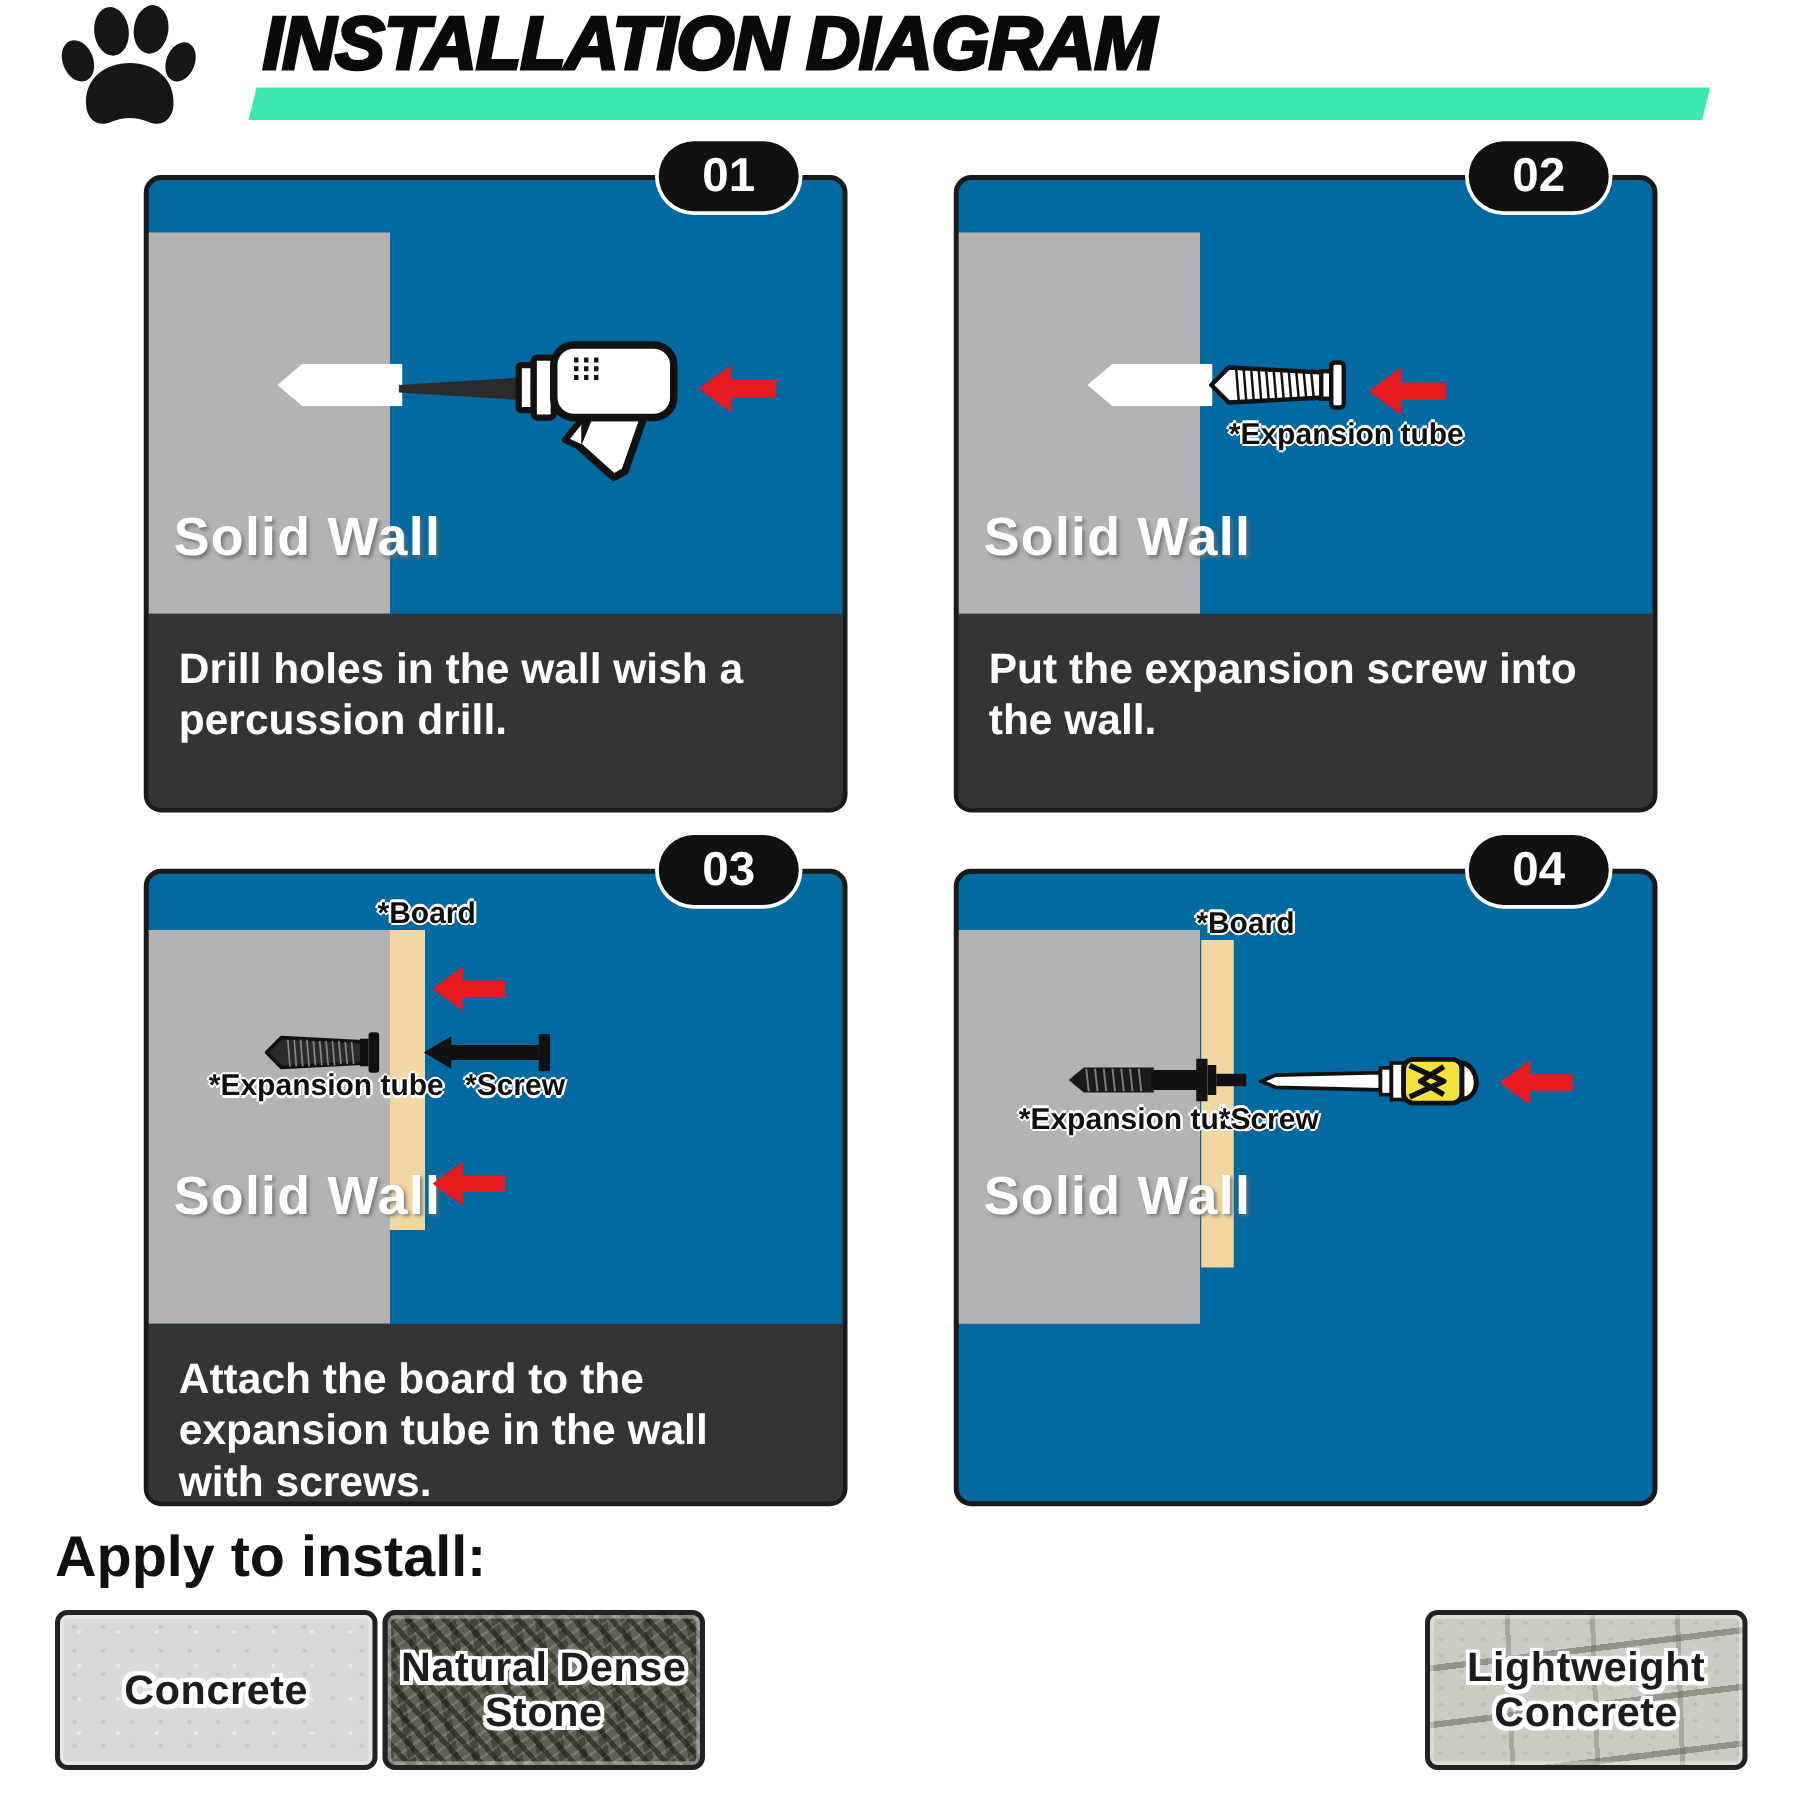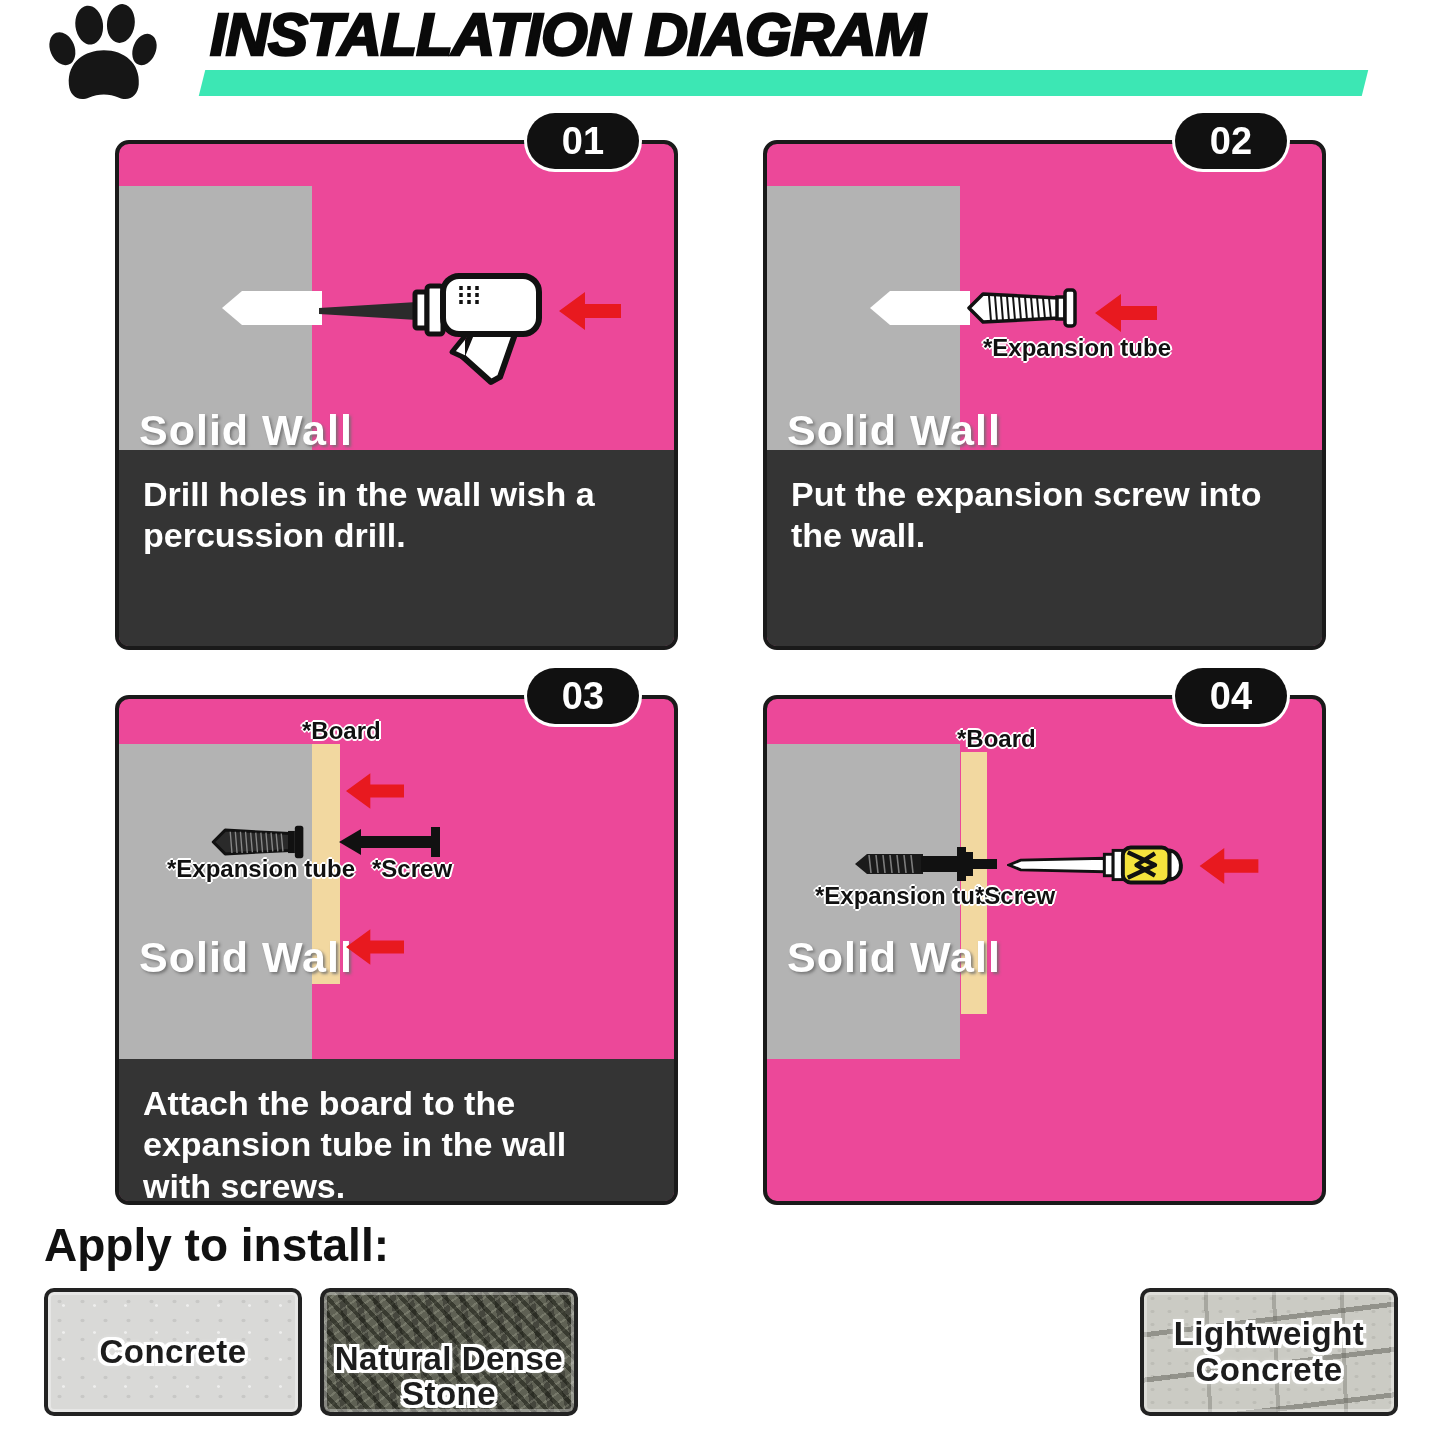--- a/index.html
+++ b/index.html
@@ -7,37 +7,37 @@
           font-family:"Liberation Sans",sans-serif;}
 
   
   .paw{position:absolute;left:38px;top:2px;width:130px;height:108px;}
   .title{position:absolute;left:210px;top:0px;font-size:60px;font-style:italic;font-weight:bold;
          letter-spacing:-1px;color:#0a0a0a;-webkit-text-stroke:2.5px #0a0a0a;white-space:nowrap;z-index:2;}
   .title-underline{position:absolute;left:202px;top:70px;width:1163px;height:26px;
          background:var(--accent,#3ce7b4);transform:skewX(-14deg);z-index:1;}
 
   
-  .panel{position:absolute;width:563px;height:510px;background:#ec4899;border:4px solid #1a1a1a;
+  .panel{position:absolute;width:563px;height:510px;background:#0369a1;border:4px solid #1a1a1a;
          border-radius:14px;box-sizing:border-box;}
   .p1{left:115px;top:140px;} .p2{left:763px;top:140px;}
   .p3{left:115px;top:695px;} .p4{left:763px;top:695px;}
 
   .badge{position:absolute;left:408px;top:-31px;width:112px;height:56px;border-radius:28px;
          background:var(--badge-bg,#111);box-shadow:0 0 0 3px #fff;color:#fff;
          display:flex;align-items:center;justify-content:center;
          font-size:38px;font-weight:bold;z-index:5;}
 
   .art{position:absolute;left:0;right:0;top:0;}
   .row1 .art{bottom:155px;} .row2 .art{bottom:142px;}
 
   .caption{position:absolute;left:0;right:0;bottom:0;background:var(--caption-bg,#343434);
            border-radius:0 0 9px 9px;color:#fff;font-weight:bold;font-size:34px;line-height:1.22;
            white-space:pre-line;box-sizing:border-box;padding:24px 8px 0 24px;}
-  .row1 .caption{height:196px;} .row2 .caption{height:142px;}
+  .row1 .caption{height:155px;} .row2 .caption{height:142px;}
 
   .wall{position:absolute;left:0;width:193px;background:var(--wall-gray,#b3b3b3);}
   .row1 .wall{top:42px;height:305px;} .row2 .wall{top:45px;height:315px;}
   .wall-label{position:absolute;left:20px;font-size:43px;font-weight:bold;color:#fff;
               letter-spacing:1px;text-shadow:2px 2px 3px rgba(110,110,110,.85);z-index:3;}
   .row1 .wall-label{top:262px;} .row2 .wall-label{top:234px;}
 
   .board{position:absolute;background:var(--board-tan,#f2d8a0);z-index:2;}
   .small-label{position:absolute;font-size:24px;font-weight:bold;color:#111;z-index:4;white-space:nowrap;
        text-shadow:-2px 0 0 #fff,2px 0 0 #fff,0 -2px 0 #fff,0 2px 0 #fff,-1px -1px 0 #fff,1px 1px 0 #fff;}
@@ -50,24 +50,24 @@
         box-sizing:border-box;display:flex;align-items:center;justify-content:center;
         box-shadow:inset 0 0 0 3px rgba(255,255,255,.35);overflow:hidden;}
   .tile-label{font-size:33px;font-weight:bold;color:#1d1d1d;text-align:center;line-height:1.08;
         white-space:pre-line;letter-spacing:.5px;
         text-shadow:-3px -3px 0 #fff,3px -3px 0 #fff,-3px 3px 0 #fff,3px 3px 0 #fff,
                     -3px 0 0 #fff,3px 0 0 #fff,0 -3px 0 #fff,0 3px 0 #fff,0 0 7px #fff;}
   .t1{left:44px;background-color:#d9d9d7;background-image:
       radial-gradient(rgba(0,0,0,.08) 1.5px,transparent 2.5px),
       radial-gradient(rgba(255,255,255,.55) 1px,transparent 2px);
       background-size:23px 19px,31px 27px;}
-  .t2{left:320px;background-color:#5f6154;background-image:
+  .t2{left:306px;background-color:#5f6154;background-image:
       repeating-linear-gradient(48deg,rgba(18,20,12,.5) 0 4px,transparent 4px 11px),
       repeating-linear-gradient(-35deg,rgba(225,228,205,.18) 0 2px,transparent 2px 8px),
-      repeating-linear-gradient(80deg,rgba(0,0,0,.28) 0 6px,transparent 6px 17px); align-items: flex-end;}
+      repeating-linear-gradient(80deg,rgba(0,0,0,.28) 0 6px,transparent 6px 17px);}
   .t3{left:592px;background-color:#c8906c;background-image:
       repeating-linear-gradient(0deg,transparent 0 26px,rgba(91,48,25,.6) 26px 30px),
       repeating-linear-gradient(90deg,rgba(120,60,30,.25) 0 2px,transparent 2px 47px),
       radial-gradient(rgba(255,236,212,.3) 2px,transparent 4px);
       background-size:auto,auto,37px 23px;}
   .t4{left:866px;background-color:#8e8e8e;background-image:
       linear-gradient(105deg,rgba(55,55,55,.45),rgba(255,255,255,.18) 65%),
       repeating-linear-gradient(10deg,transparent 0 30px,#3c3c3c 30px 34px),
       repeating-linear-gradient(100deg,transparent 0 52px,#3c3c3c 52px 56px);}
   .t5{left:1140px;background-color:#cbcbc4;background-image:

